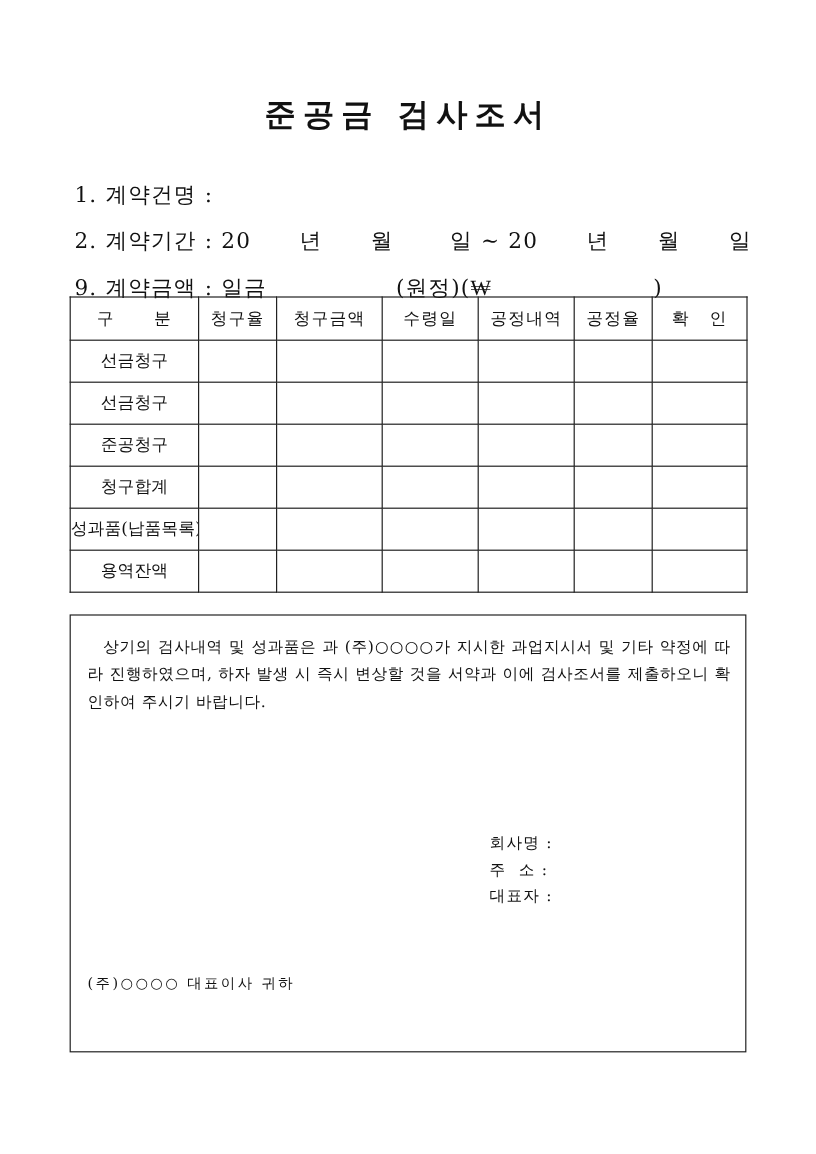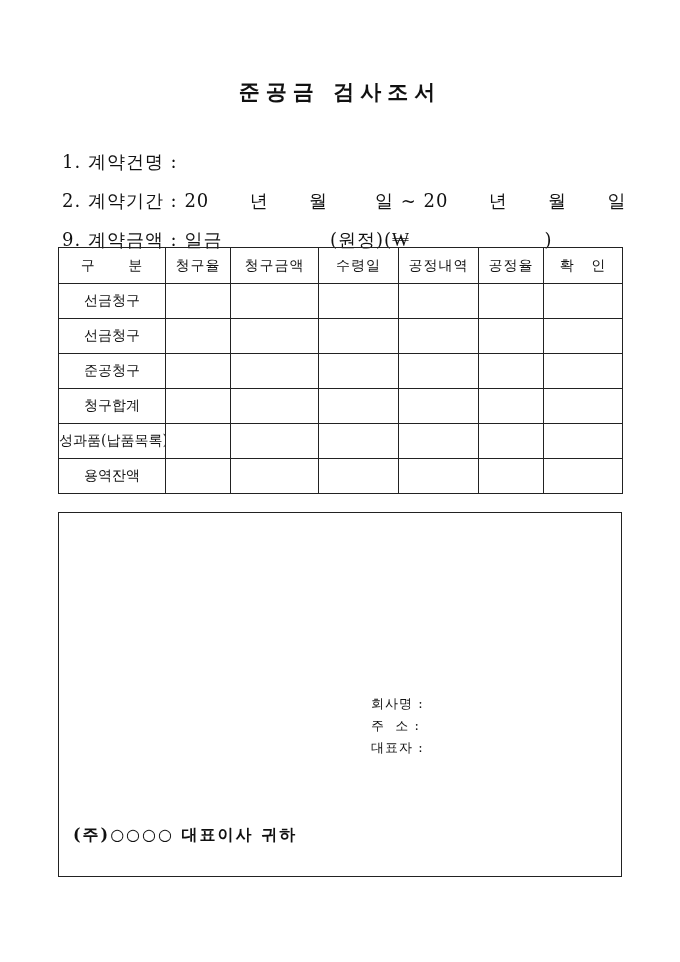--- a/index.html
+++ b/index.html
@@ -4,21 +4,21 @@
 <style>
   * { margin: 0; padding: 0; box-sizing: border-box; }
   html, body { background: #ffffff; }
   body {
     width: 680px; height: 962px; position: relative; overflow: hidden;
     font-family: "DejaVu Serif", "Liberation Serif", serif;
     color: #111111;
   }
   .title {
     position: absolute; top: 78px; left: 0; width: 100%;
-    text-align: center; font-size: 21px; font-weight: bold; letter-spacing: 6px;
+    text-align: center; font-size: 26px; font-weight: bold; letter-spacing: 6px;
   }
   .fields { position: absolute; left: 62px; top: 150px; font-size: 18px; }
   .field-line { white-space: pre; margin-bottom: 15px; letter-spacing: 1px; }
   table.grid {
     position: absolute; left: 58px; top: 247px; width: 564px;
     border-collapse: collapse; table-layout: fixed; font-size: 14px;
   }
   table.grid th, table.grid td {
     border: 1px solid #222222; text-align: center; vertical-align: middle;
     white-space: pre; font-weight: normal; overflow: hidden;
@@ -31,25 +31,25 @@
   }
   .statement {
     position: absolute; top: 16px; left: 14px; right: 12px;
     line-height: 1.75; text-indent: 1em; letter-spacing: 0.5px;
     text-align: justify;
   }
   .date-line {
     position: absolute; top: 128px; left: 0; width: 100%;
     text-align: center; white-space: pre; letter-spacing: 1px;
   }
-  .company-block { position: absolute; left: 312px; top: 180px; }
+  .company-block { position: absolute; left: 349px; top: 180px; }
   .company-line { white-space: pre; line-height: 22px; letter-spacing: 1px; }
   .recipient {
-    position: absolute; left: 14px; top: 312px;
-    font-size: 16px; font-weight: bold; letter-spacing: 2px;
+    position: absolute; left: 14px; top: 298px;
+    font-size: 12px; font-weight: normal; letter-spacing: 2px;
   }
 </style>
 </head>
 <body>
 
 <div class="title">준공금 검사조서</div>
 
 <div class="fields">
   <div class="field-line">1. 계약건명 :</div>
   <div class="field-line">2. 계약기간 : 20      년      월       일 ~ 20      년      월      일</div>
@@ -129,19 +129,20 @@
       <td></td>
       <td></td>
       <td></td>
       <td></td>
       <td></td>
     </tr>
   </tbody>
 </table>
 
 <div class="box">
+  <div class="statement">상기의 검사내역 및 성과품은 과 (주)○○○○가 지시한 과업지시서 및 기타 약정에 따라 진행하였으며, 하자 발생 시 즉시 변상할 것을 서약과 이에 검사조서를 제출하오니 확인하여 주시기 바랍니다.</div>
   <div class="company-block">
     <div class="company-line">회사명 :</div>
     <div class="company-line">주  소 :</div>
     <div class="company-line">대표자 :</div>
   </div>
   <div class="recipient">(주)○○○○ 대표이사 귀하</div>
 </div>
 
 </body></html>

